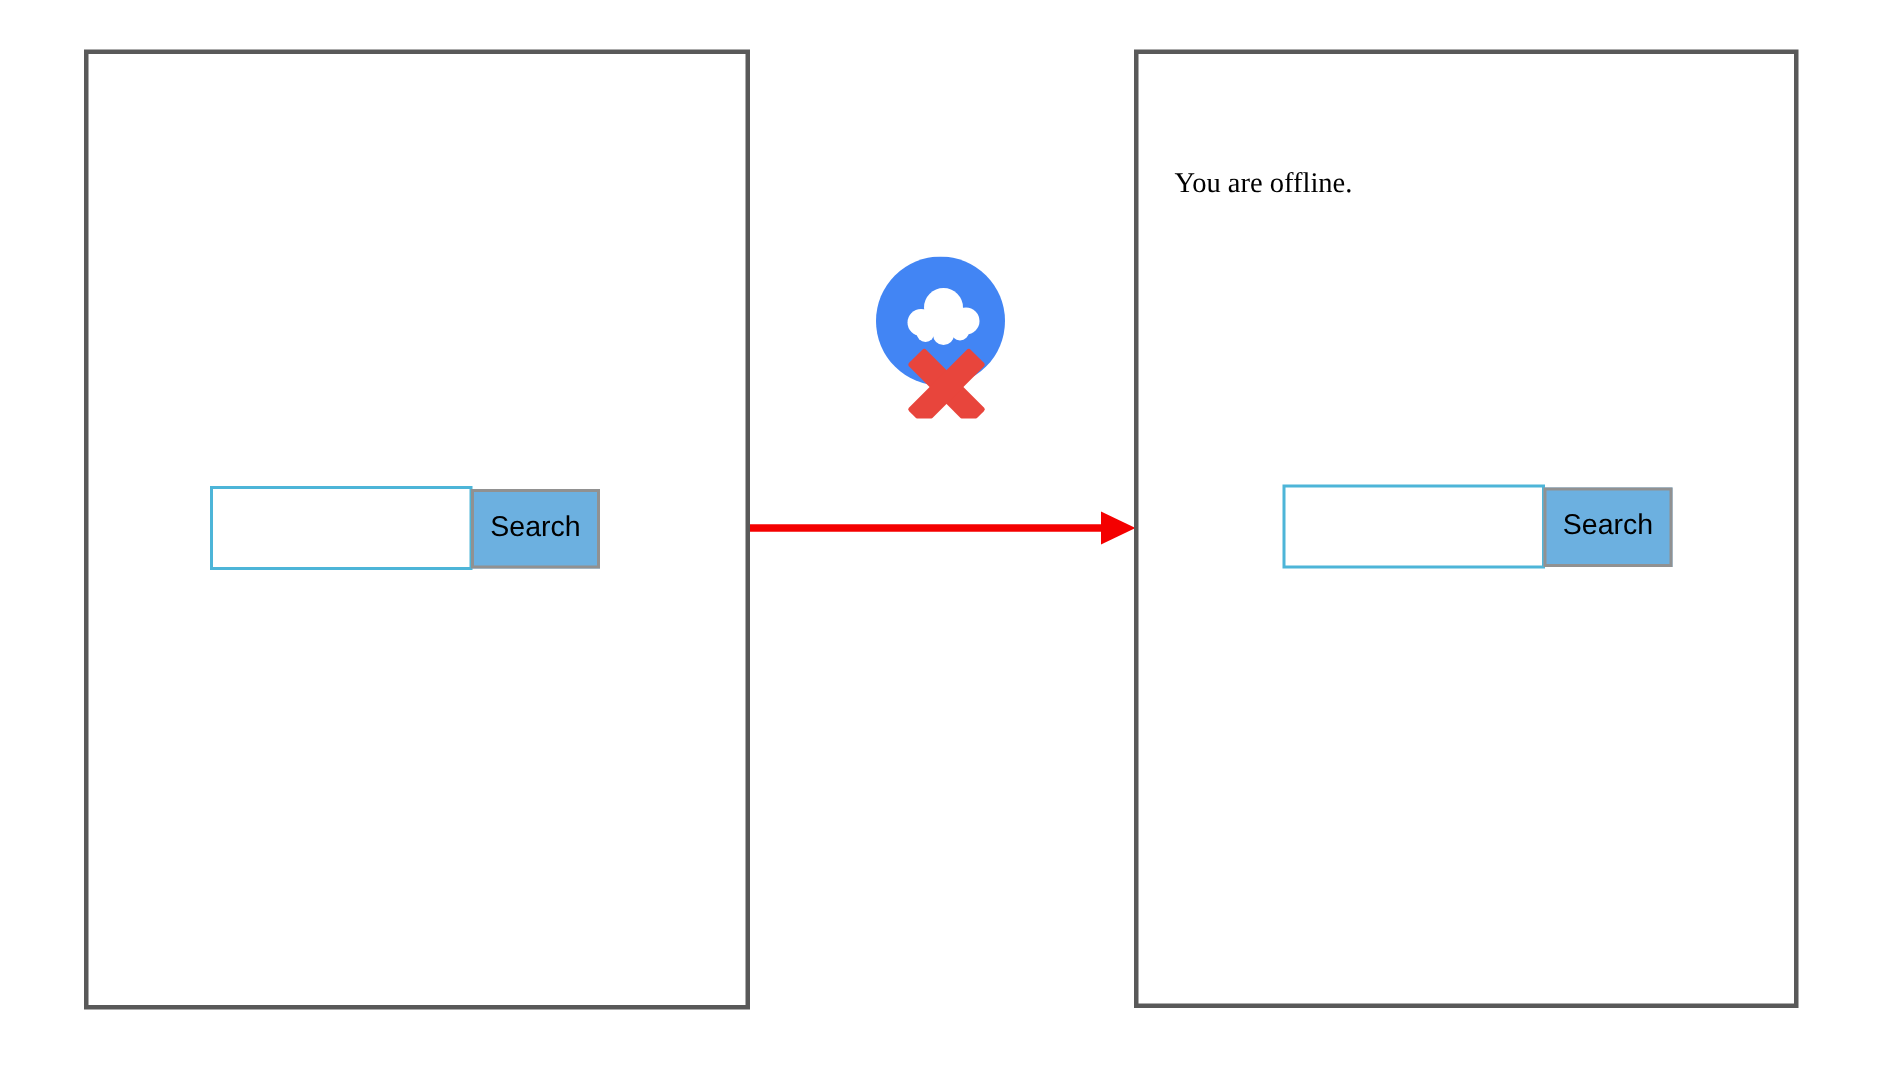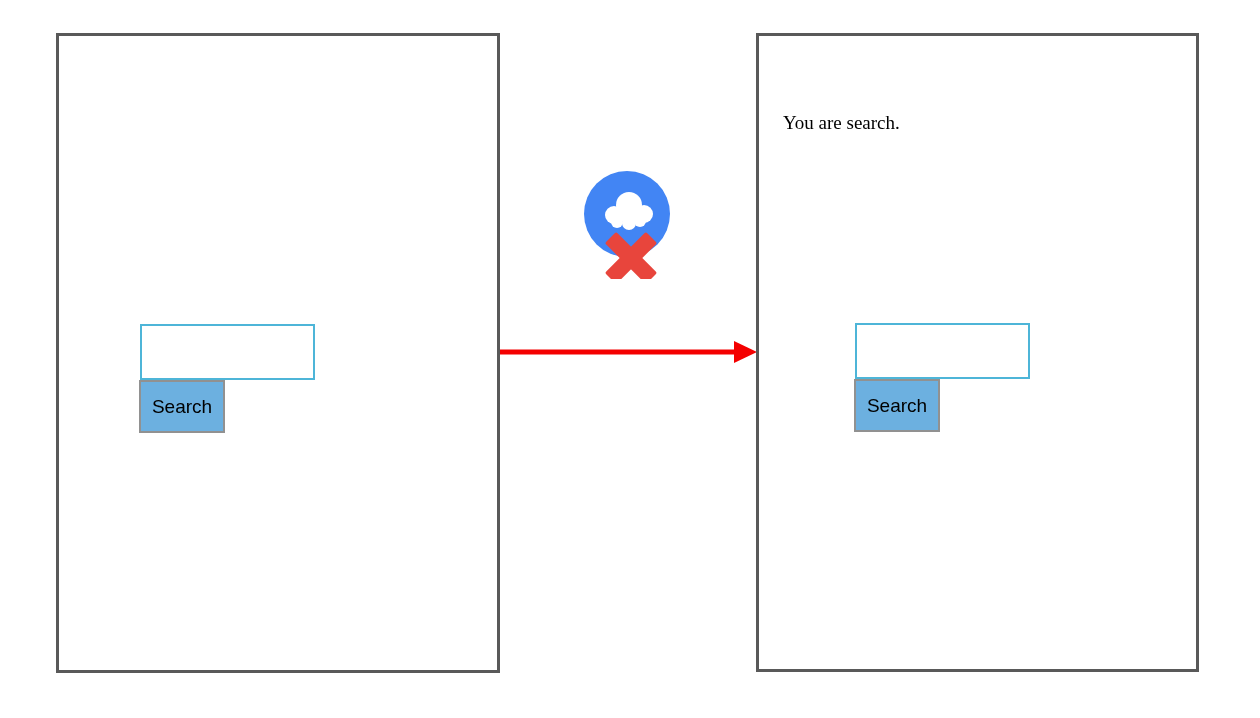--- a/index.html
+++ b/index.html
@@ -21,22 +21,21 @@
     box-sizing: border-box;
     background: #ffffff;
     border: 3px solid var(--panel-border, #595959);
   }
   .page-left  { left: 56px;  width: 444px; height: 640px; }
   .page-right { left: 756px; width: 443px; height: 639px; }
 
   .search-row {
     position: absolute;
     display: flex;
-    align-items: flex-start;
-    flex-direction: column;
+    align-items: center;
   }
   .page-left  .search-row { left: 81px; top: 288px; }
   .page-right .search-row { left: 96px; top: 287px; }
 
   .search-input {
     box-sizing: border-box;
     width: 175px;
     height: 56px;
     border: 2px solid var(--input-border, #4db5d8);
     background: #ffffff;
@@ -117,21 +116,21 @@
     </g>
   </svg>
 
   <svg class="flow-arrow" viewBox="0 0 261 28">
     <line x1="2" y1="14" x2="238" y2="14" stroke="#f40000" stroke-width="5"></line>
     <polygon points="236,3 259,14 236,25" fill="#f40000"></polygon>
   </svg>
 
   <div class="page page-right">
     <div class="page-content">
-      <p>You are search.</p>
+      <p>You are offline.</p>
     </div>
     <div class="search-row">
       <input class="search-input" type="text" value="" style="">
       <button class="search-btn">Search</button>
     </div>
   </div>
 
 </div>
 
 </body></html>

